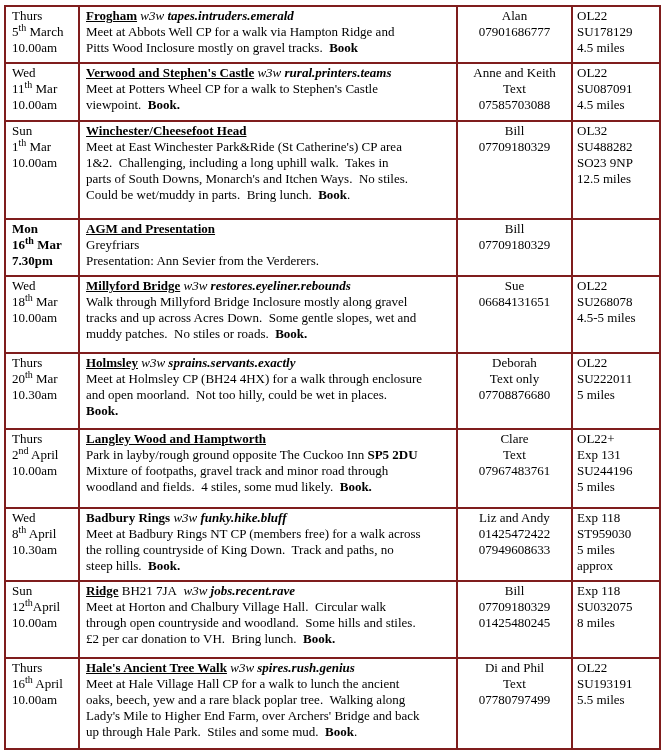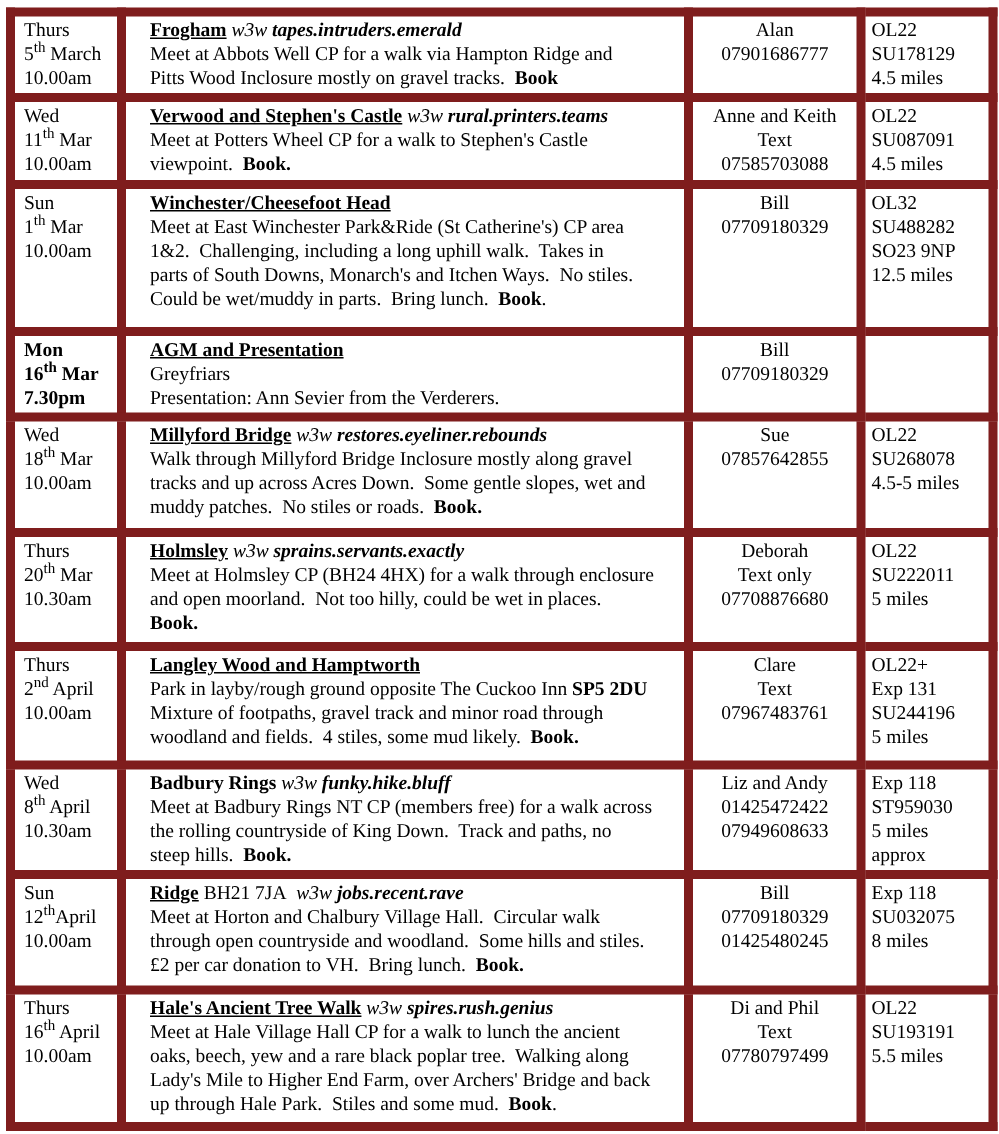--- a/index.html
+++ b/index.html
@@ -14,29 +14,29 @@
   table.walks {
     border-collapse: collapse;
     table-layout: fixed;
     margin: 5px 0 0 4px;
   }
   col.col-date    { width: 74px;  }
   col.col-walk    { width: 378px; }
   col.col-contact { width: 115px; }
   col.col-map     { width: 88px;  }
   td {
-    border: 6px solid #7f1d1d;
+    border: 2px solid #7f1d1d;
     vertical-align: top;
     padding: 1px 4px 2px 4px;
     font-size: 13px;
     line-height: 16px;
     overflow: hidden;
   }
   td.c-date    { padding-left: 6px; }
-  td.c-walk    { padding-left: 16px; }
+  td.c-walk    { padding-left: 6px; }
   td.c-contact { text-align: center; }
   td.c-map     { text-align: left; }
   .line { white-space: nowrap; }
   td.c-contact .line, td.c-map .line { white-space: normal; }
   .b { font-weight: bold; }
   .i { font-style: italic; }
   .u { text-decoration: underline; }
   .s { vertical-align: super; font-size: 10px; line-height: 0; }
   
   tbody tr:nth-child(1)  { height: 57px; }
@@ -152,21 +152,21 @@
           <div class="line"><span>10.00am</span></div>
         </td>
         <td class="c-walk">
           <div class="line"><span class="b u">Millyford Bridge</span><span> </span><span class="i">w3w</span><span> </span><span class="b i">restores.eyeliner.rebounds</span></div>
           <div class="line"><span>Walk through Millyford Bridge Inclosure mostly along gravel</span></div>
           <div class="line"><span>tracks and up across Acres Down.&nbsp; Some gentle slopes, wet and</span></div>
           <div class="line"><span>muddy patches.&nbsp; No stiles or roads.&nbsp; </span><span class="b">Book.</span></div>
         </td>
         <td class="c-contact">
           <div class="line"><span>Sue</span></div>
-          <div class="line"><span>07857642855</span></div>
+          <div class="line"><span>06684131651</span></div>
         </td>
         <td class="c-map">
           <div class="line"><span>OL22</span></div>
           <div class="line"><span>SU268078</span></div>
           <div class="line"><span>4.5-5 miles</span></div>
         </td>
       </tr>
       <tr>
         <td class="c-date">
           <div class="line"><span>Thurs</span></div>

